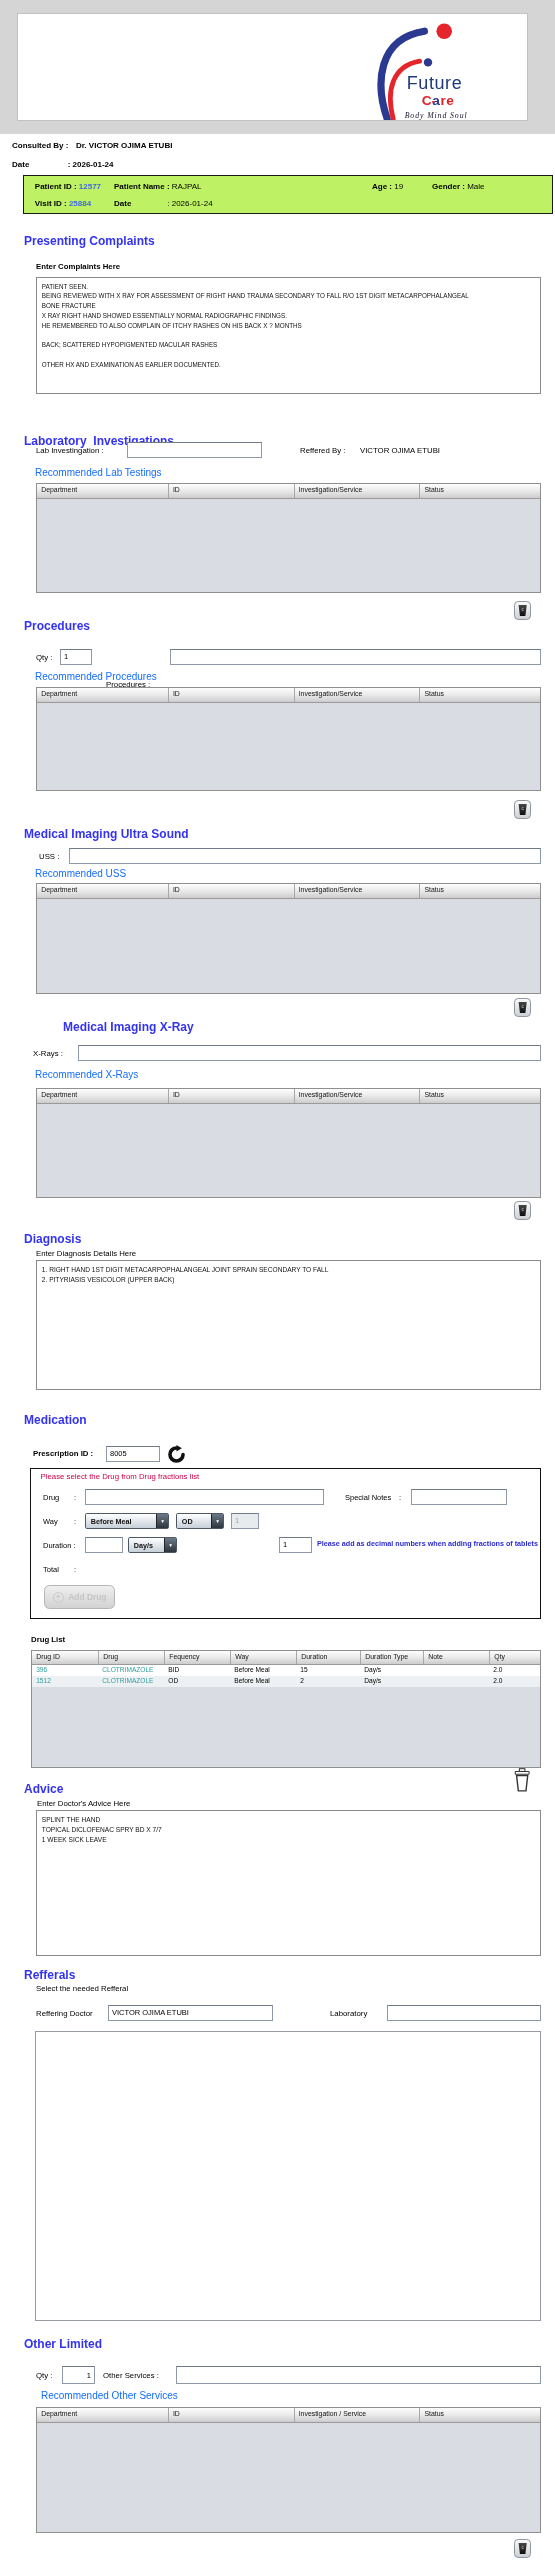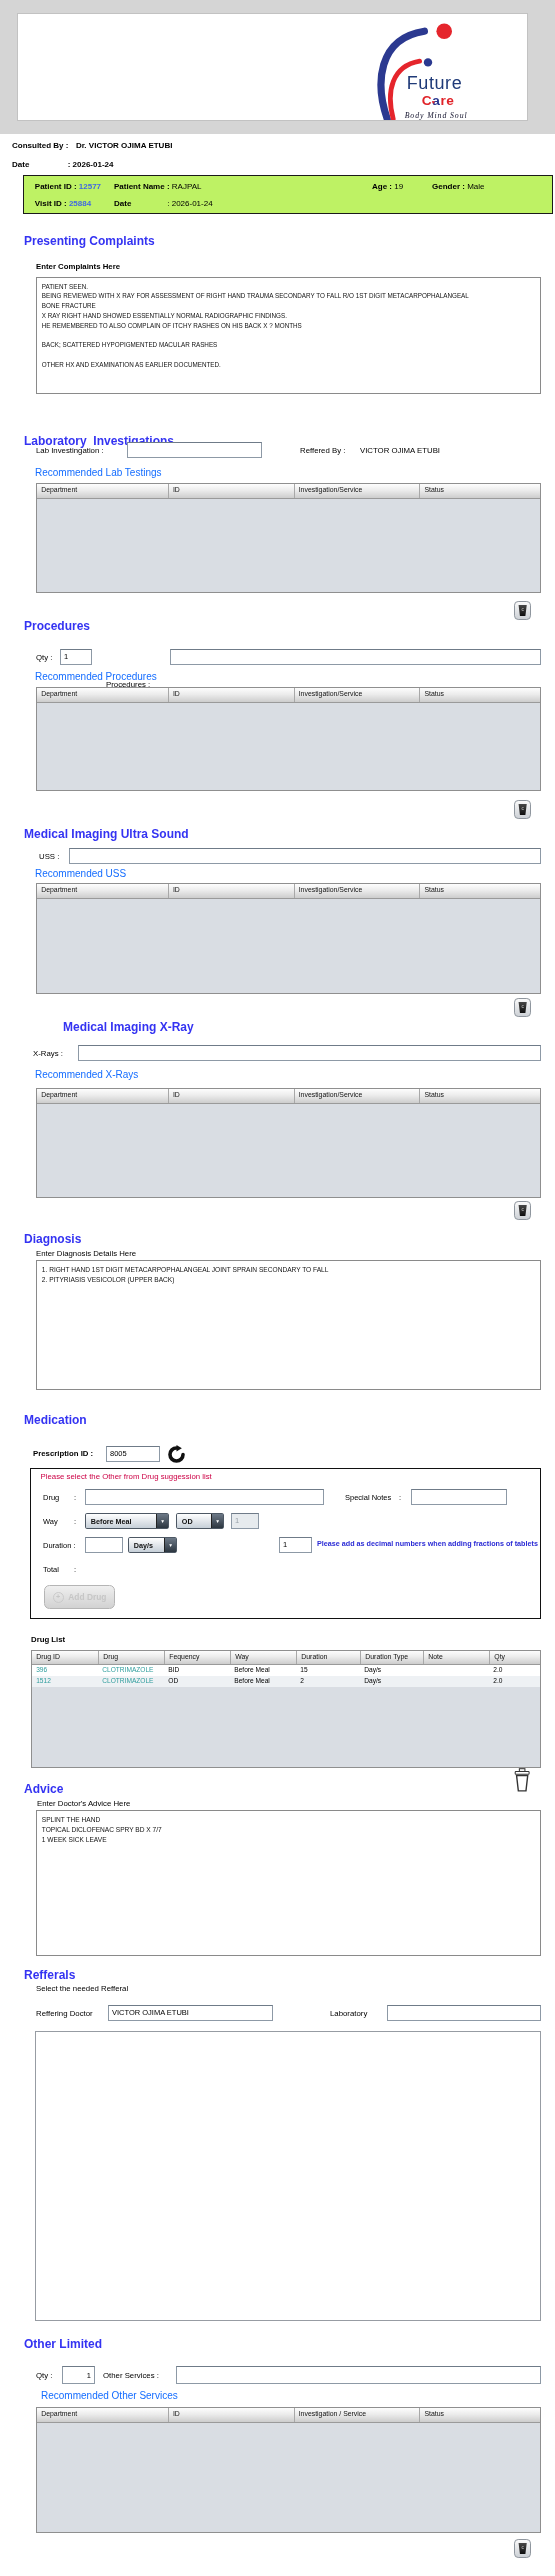--- a/index.html
+++ b/index.html
@@ -236,21 +236,21 @@
   <div class="row-abs" style="top:1445px;">
     <span class="b" style="position:absolute;left:33px;top:4.2px;font-size:7.8px;">Prescription ID :</span>
     <input class="inp" style="position: absolute; left: 106px; top: 1.2px; width: 54px;" value="8005">
     <svg class="refresh-btn" style="left:167px;top:0;" viewBox="0 0 32 32">
       <path d="M16 5 a11 11 0 1 0 11 11" fill="none" stroke="#111" stroke-width="6" stroke-linecap="round"></path>
       <polygon points="16,0 16,11 25,5.5" fill="#111"></polygon>
     </svg>
   </div>
 
   <div class="med-box" style="top:1468px;">
-    <div class="warn">Please select the Other from Drug suggession list</div>
+    <div class="warn">Please select the Drug from Drug fractions list</div>
 
     <span class="med-label" style="left:12px;top:24px;">Drug</span>
     <span class="med-colon" style="left:43px;top:24px;">:</span>
     <input class="inp" style="position: absolute; left: 54px; top: 20px; width: 239px;" value="">
     <span class="med-label" style="left:314px;top:24px;">Special Notes</span>
     <span class="med-colon" style="left:368px;top:24px;">:</span>
     <input class="inp" style="position: absolute; left: 380px; top: 20px; width: 96px;" value="">
 
     <span class="med-label" style="left:12px;top:48px;">Way</span>
     <span class="med-colon" style="left:43px;top:48px;">:</span>

